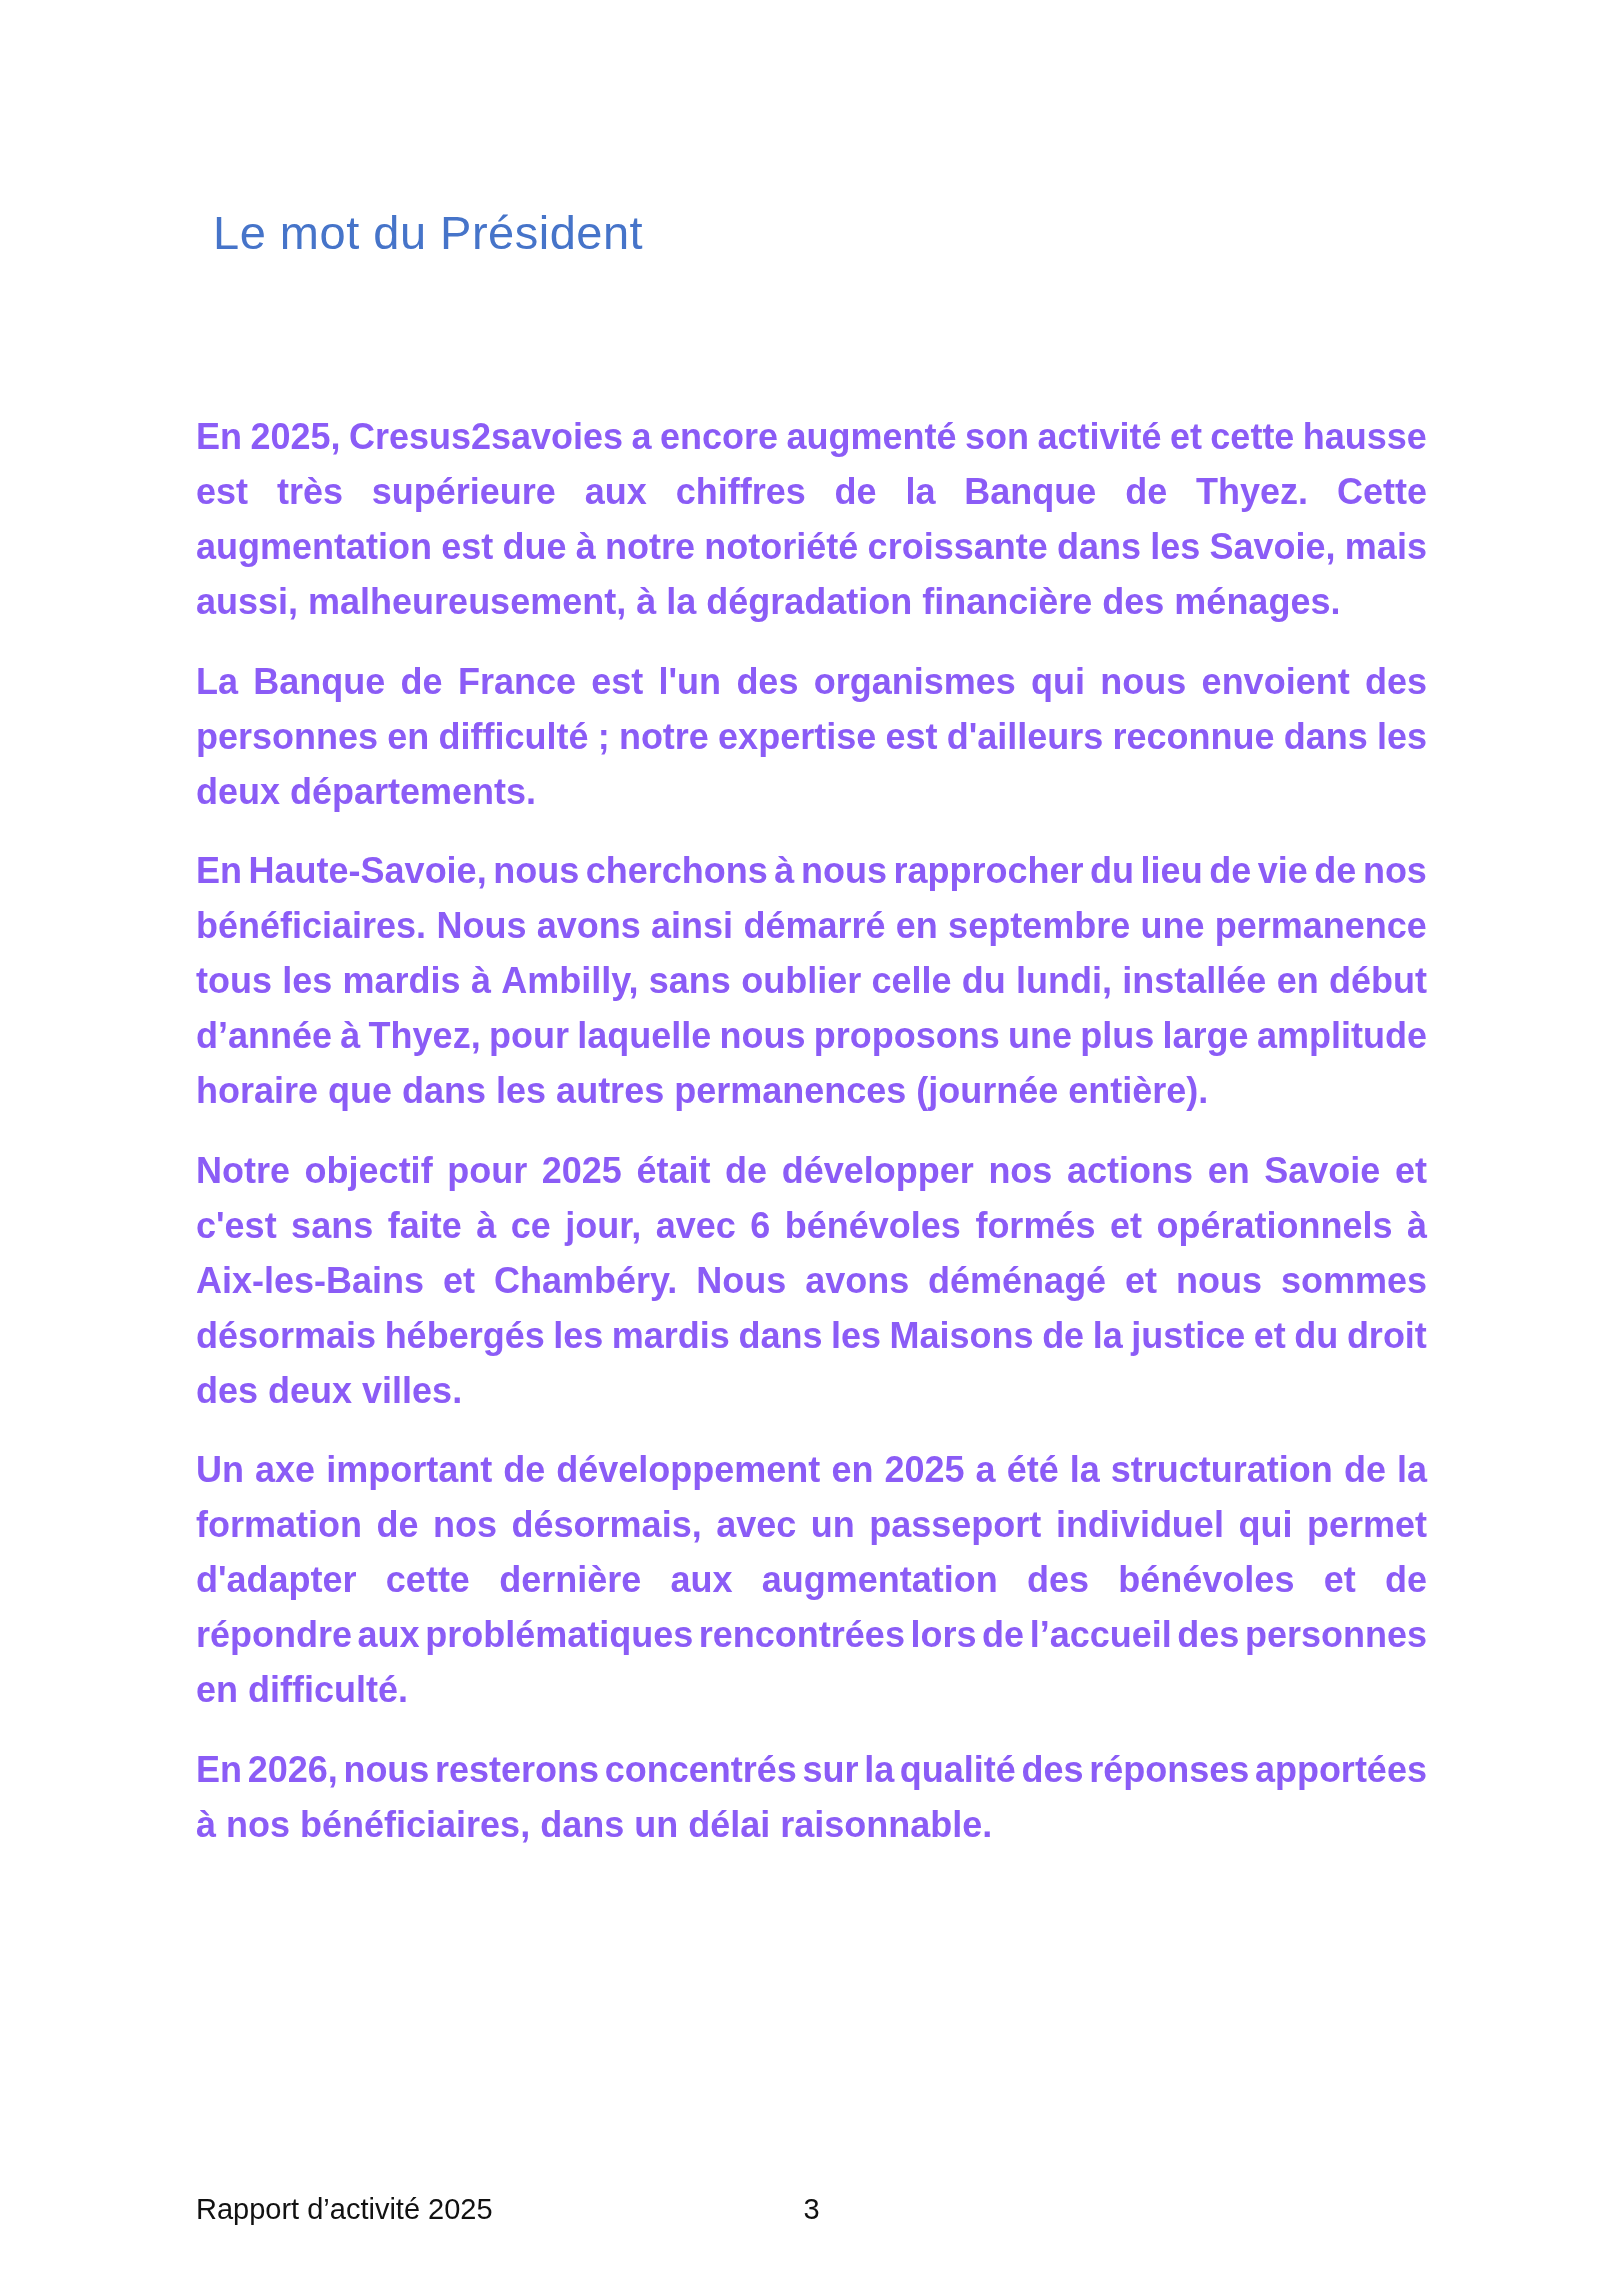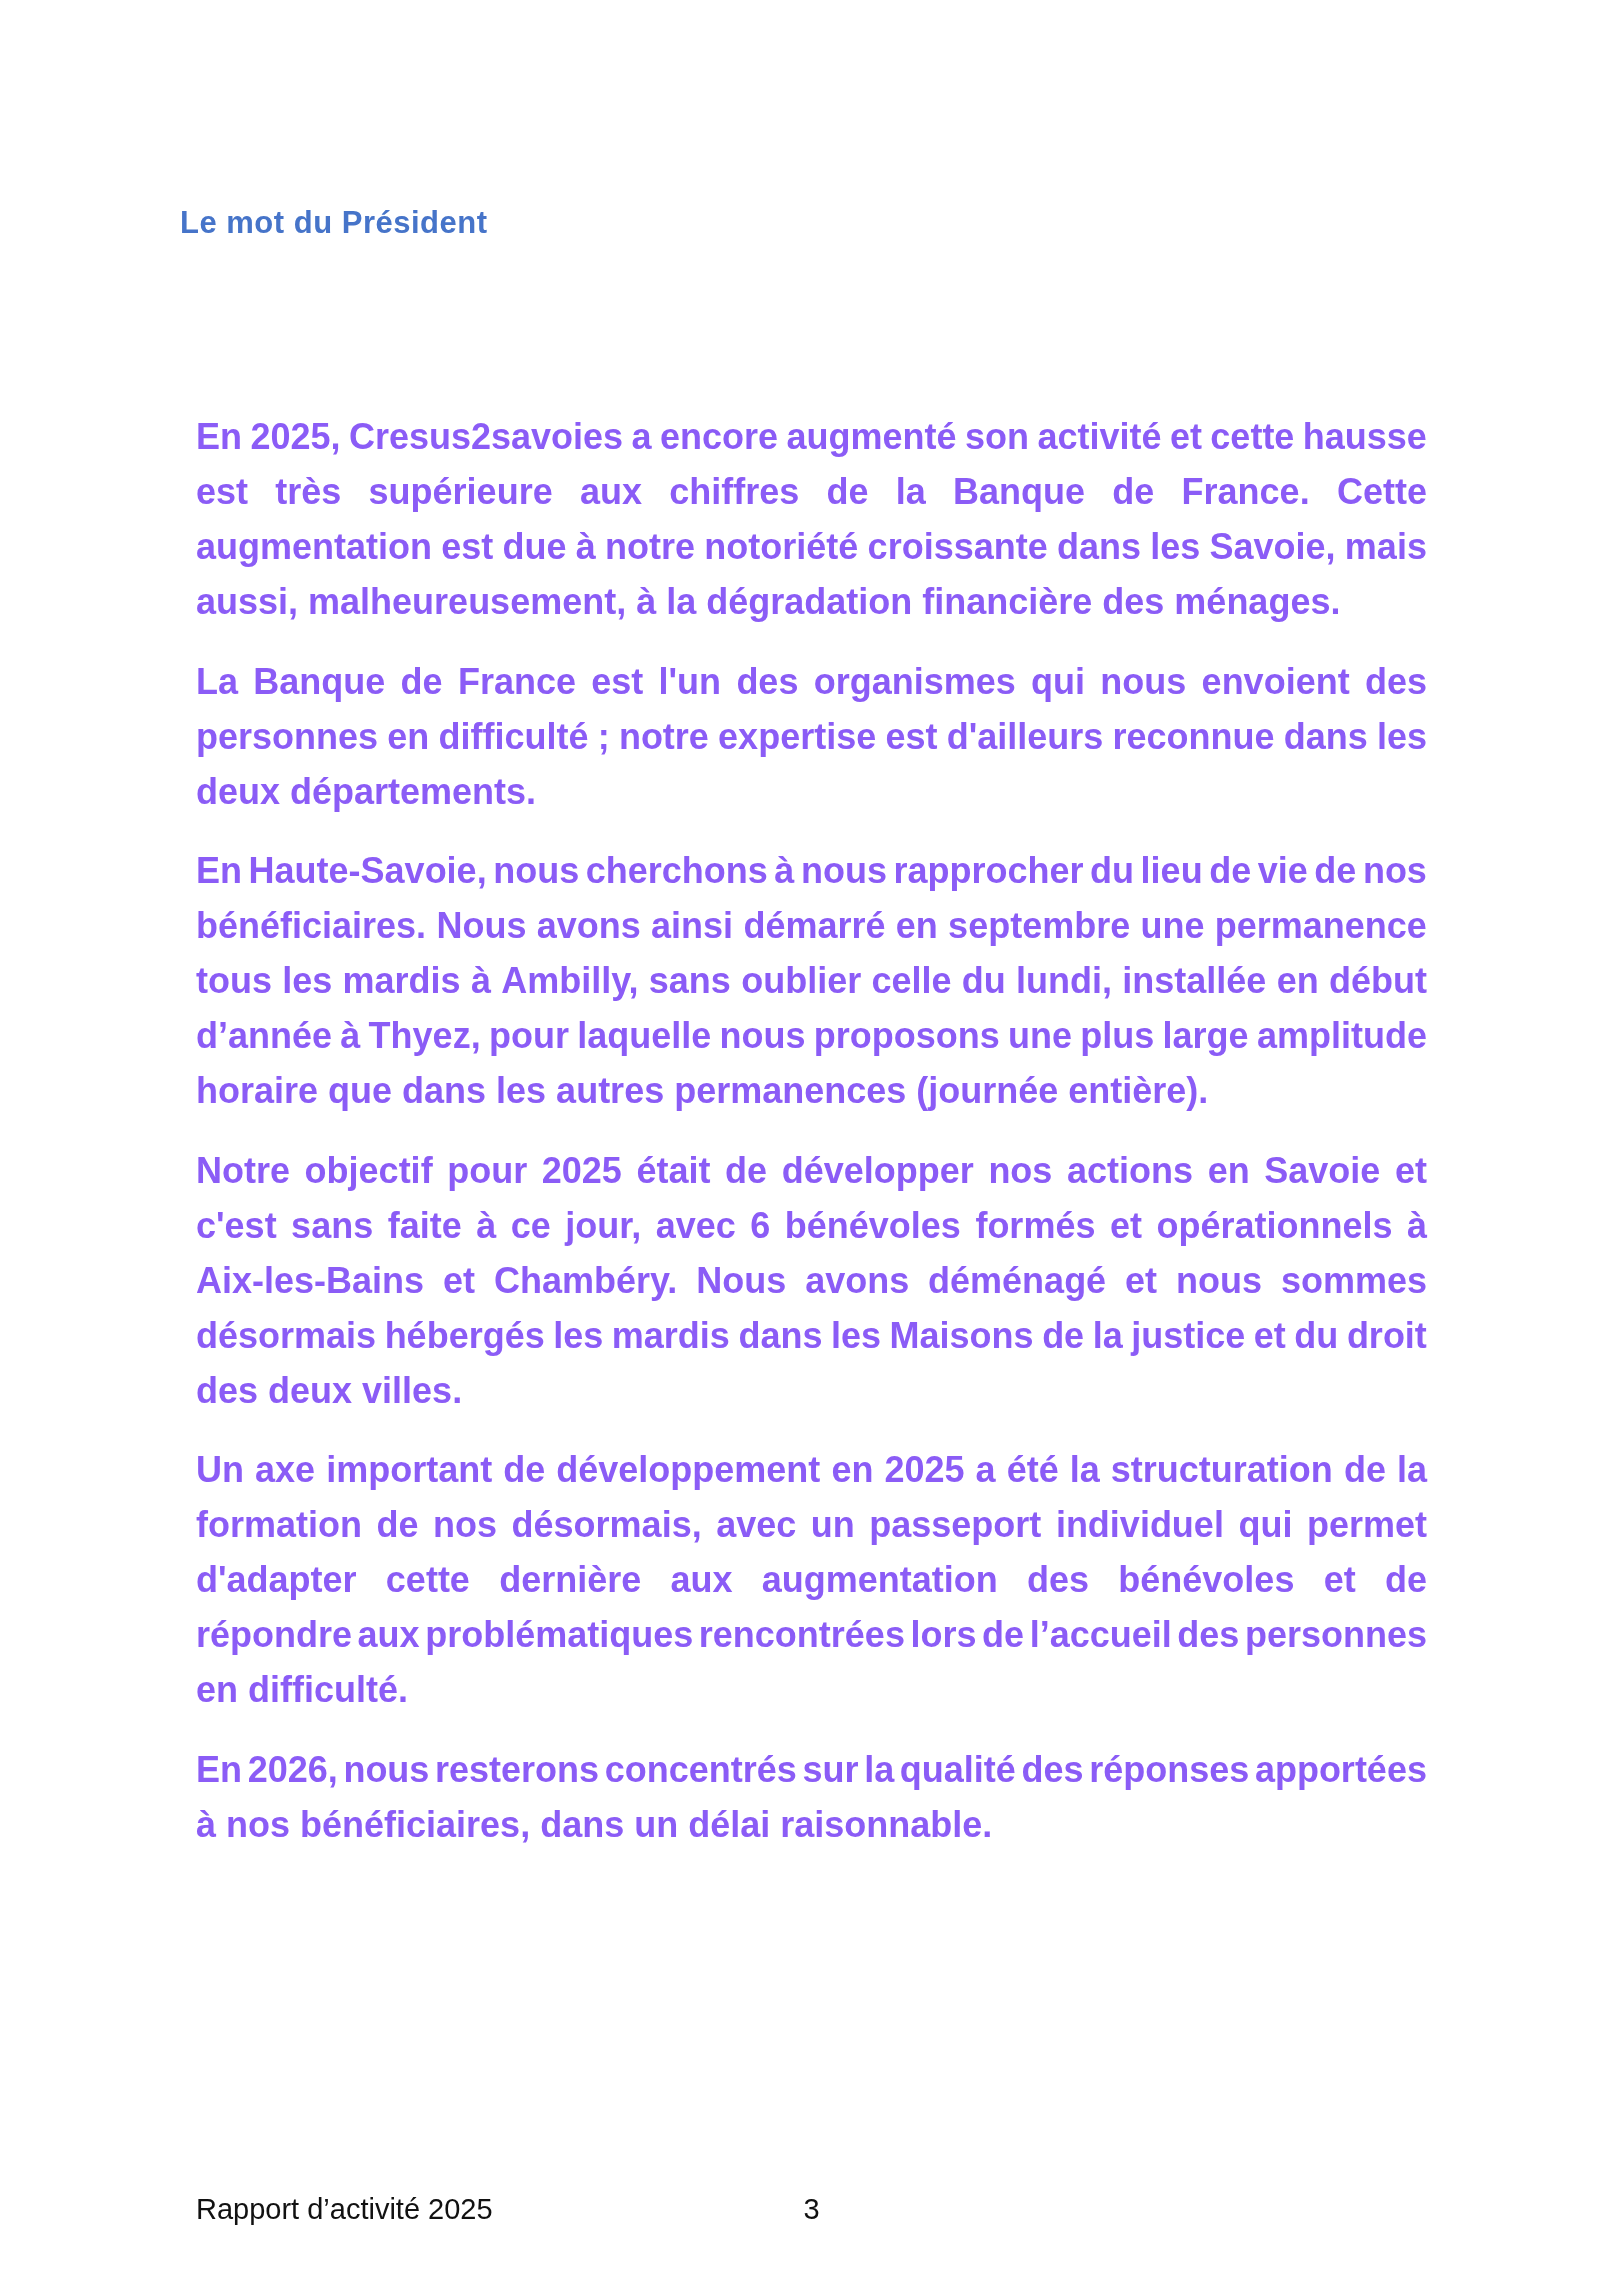--- a/index.html
+++ b/index.html
@@ -10,26 +10,26 @@
   .page {
     position: relative;
     width: 1621px;
     height: 2293px;
     background: #ffffff;
     overflow: hidden;
     font-family: "Liberation Sans", "DejaVu Sans", sans-serif;
   }
   .doc-heading {
     position: absolute;
-    left: 180px;
+    left: 213px;
     top: 178px;
-    font-size: 31px;
+    font-size: 47px;
     line-height: 47px;
     letter-spacing: 0.5px;
-    font-weight: 700;
+    font-weight: 400;
     white-space: nowrap;
   }
   .body-text {
     position: absolute;
     left: 196px;
     top: 409px;
     width: 1231px;
     font-size: 36px;
     color: #141414;
     font-weight: 400;
@@ -103,21 +103,21 @@
         <div class="line justified">
           <span>est</span>
           <span>très</span>
           <span>supérieure</span>
           <span>aux</span>
           <span>chiffres</span>
           <span>de</span>
           <span>la</span>
           <span>Banque</span>
           <span>de</span>
-          <span>France.</span>
+          <span>Thyez.</span>
           <span>Cette</span>
         </div>
         <div class="line justified">
           <span>augmentation</span>
           <span>est</span>
           <span>due</span>
           <span>à</span>
           <span>notre</span>
           <span>notoriété</span>
           <span>croissante</span>

